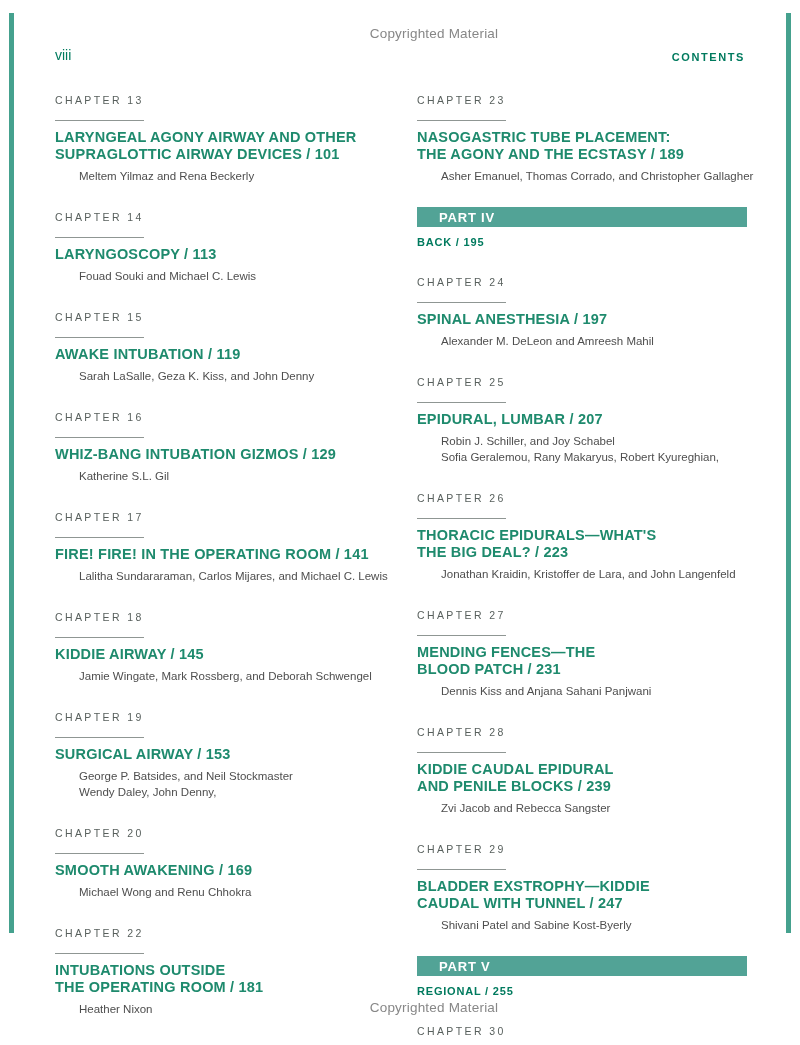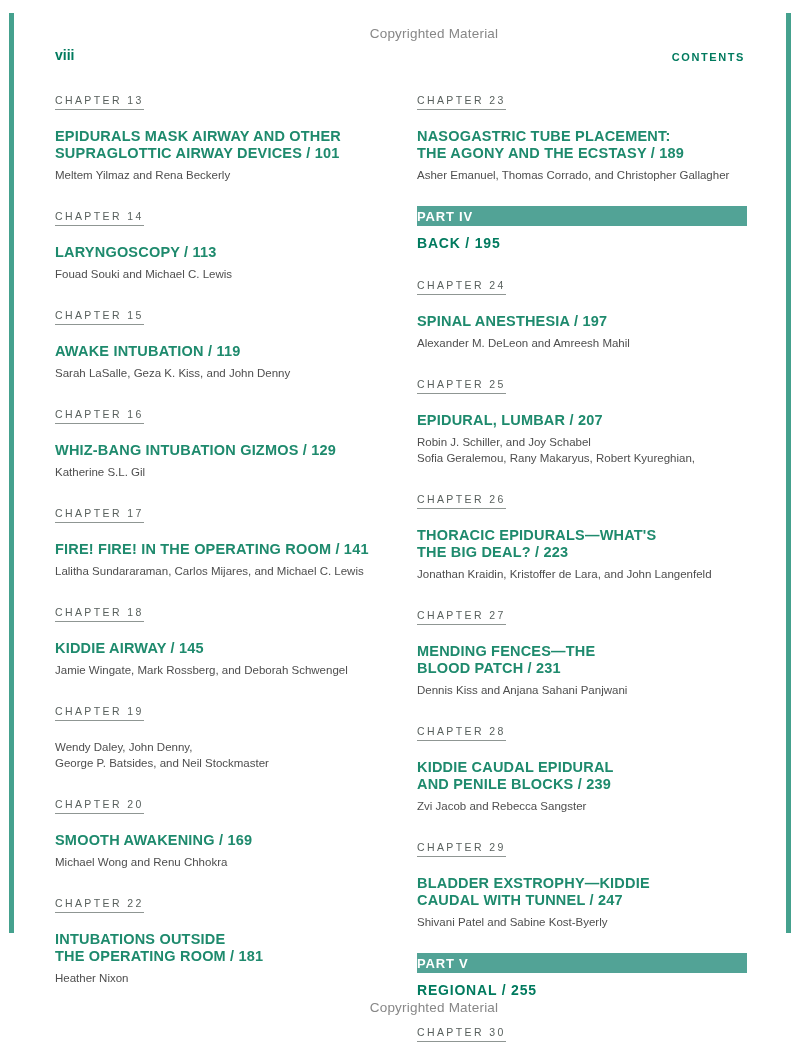--- a/index.html
+++ b/index.html
@@ -16,87 +16,88 @@
     color:var(--copyright-gray,#878787);
     font-size:13.5px;
     letter-spacing:0.2px;
     padding-left:34px;
   }
   .copyright-top { top:26px; }
   .copyright-bottom { top:1000px; }
   .page-num {
     position:absolute; left:55px; top:47px;
     color:var(--accent-teal,#007a5e);
-    font-weight:bold; font-size:14px;
+    font-weight:normal; font-size:14px;
   }
   .contents-header {
     position:absolute; right:55px; top:51px;
     color:var(--accent-teal,#007a5e);
     font-weight:bold; font-size:11px; letter-spacing:1.6px;
   }
   .edge { position:absolute; top:13px; width:5px; height:920px; background:var(--edge-teal,#45a18e); }
   .edge-left  { left:9px; }
   .edge-right { left:786px; }
   .col { position:absolute; top:90px; width:330px; }
   .col-left  { left:55px; }
   .col-right { left:417px; }
   .chapter-block { margin-bottom:23px; }
   .chapter-label {
     display:inline-block;
     font-size:10.5px;
     color:var(--label-gray,#575f5c);
     letter-spacing:2.4px;
     border-bottom:1px solid #8f9693;
-    padding-bottom:3px;
-    margin-bottom:18px;
+    padding-bottom:14px;
+    margin-bottom:8px;
   }
   .chapter-title { margin-bottom:5px; }
   .chapter-title-line {
     font-size:14.5px; font-weight:bold;
     color:var(--heading-teal,#1e8a6d);
     line-height:17px; letter-spacing:0.2px;
     white-space:nowrap;
   }
   .chapter-authors-line {
     font-size:11.5px;
     color:var(--author-gray,#4e4e4e);
-    line-height:16px; white-space:nowrap;
+    line-height:16px; white-space:nowrap;margin-left:24px;
   }
   .part-block { margin-bottom:24px; }
   .part-banner {
     background:var(--banner-teal,#52a396);
     height:20px; line-height:20px;
     width:100%; box-sizing:border-box;
+    padding-left:22px;
     margin-bottom:9px;
   }
   .part-banner-label {
     color:#ffffff; font-weight:bold;
     font-size:13px; letter-spacing:0.8px;
   }
   .part-title {
     color:var(--accent-teal,#007a5e);
-    font-weight:bold; font-size:14px; letter-spacing:0.8px;
+    font-weight:bold; font-size:11px; letter-spacing:0.8px;
   }
 </style>
 </head>
 <body>
 
 <div class="edge edge-left"></div>
 <div class="edge edge-right"></div>
 
 <div class="copyright copyright-top">Copyrighted Material</div>
 
 <div class="page-num">viii</div>
 <div class="contents-header">CONTENTS</div>
 
 <div class="col col-left" id="col-left">
     <div class="chapter-block">
       <div><span class="chapter-label">CHAPTER 13</span></div>
       <div class="chapter-title">
-        <div class="chapter-title-line">EPIDURALS MASK AIRWAY AND OTHER</div>
+        <div class="chapter-title-line">LARYNGEAL AGONY AIRWAY AND OTHER</div>
         <div class="chapter-title-line">SUPRAGLOTTIC AIRWAY DEVICES / 101</div>
       </div>
       <div class="chapter-authors">
         <div class="chapter-authors-line">Meltem Yilmaz and Rena Beckerly</div>
       </div>
     </div>
     <div class="chapter-block">
       <div><span class="chapter-label">CHAPTER 14</span></div>
       <div class="chapter-title">
         <div class="chapter-title-line">LARYNGOSCOPY / 113</div>
@@ -136,23 +137,26 @@
       <div><span class="chapter-label">CHAPTER 18</span></div>
       <div class="chapter-title">
         <div class="chapter-title-line">KIDDIE AIRWAY / 145</div>
       </div>
       <div class="chapter-authors">
         <div class="chapter-authors-line">Jamie Wingate, Mark Rossberg, and Deborah Schwengel</div>
       </div>
     </div>
     <div class="chapter-block">
       <div><span class="chapter-label">CHAPTER 19</span></div>
-      <div class="chapter-authors">
+      <div class="chapter-title">
+        <div class="chapter-title-line">SURGICAL AIRWAY / 153</div>
+      </div>
+      <div class="chapter-authors">
+        <div class="chapter-authors-line">George P. Batsides, and Neil Stockmaster</div>
         <div class="chapter-authors-line">Wendy Daley, John Denny,</div>
-        <div class="chapter-authors-line">George P. Batsides, and Neil Stockmaster</div>
       </div>
     </div>
     <div class="chapter-block">
       <div><span class="chapter-label">CHAPTER 20</span></div>
       <div class="chapter-title">
         <div class="chapter-title-line">SMOOTH AWAKENING / 169</div>
       </div>
       <div class="chapter-authors">
         <div class="chapter-authors-line">Michael Wong and Renu Chhokra</div>
       </div>

